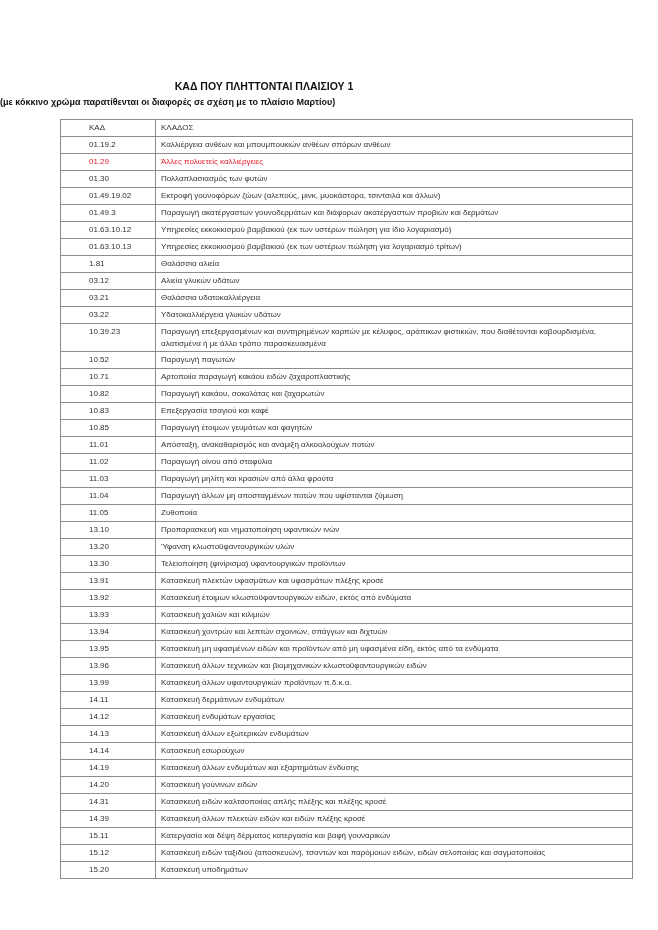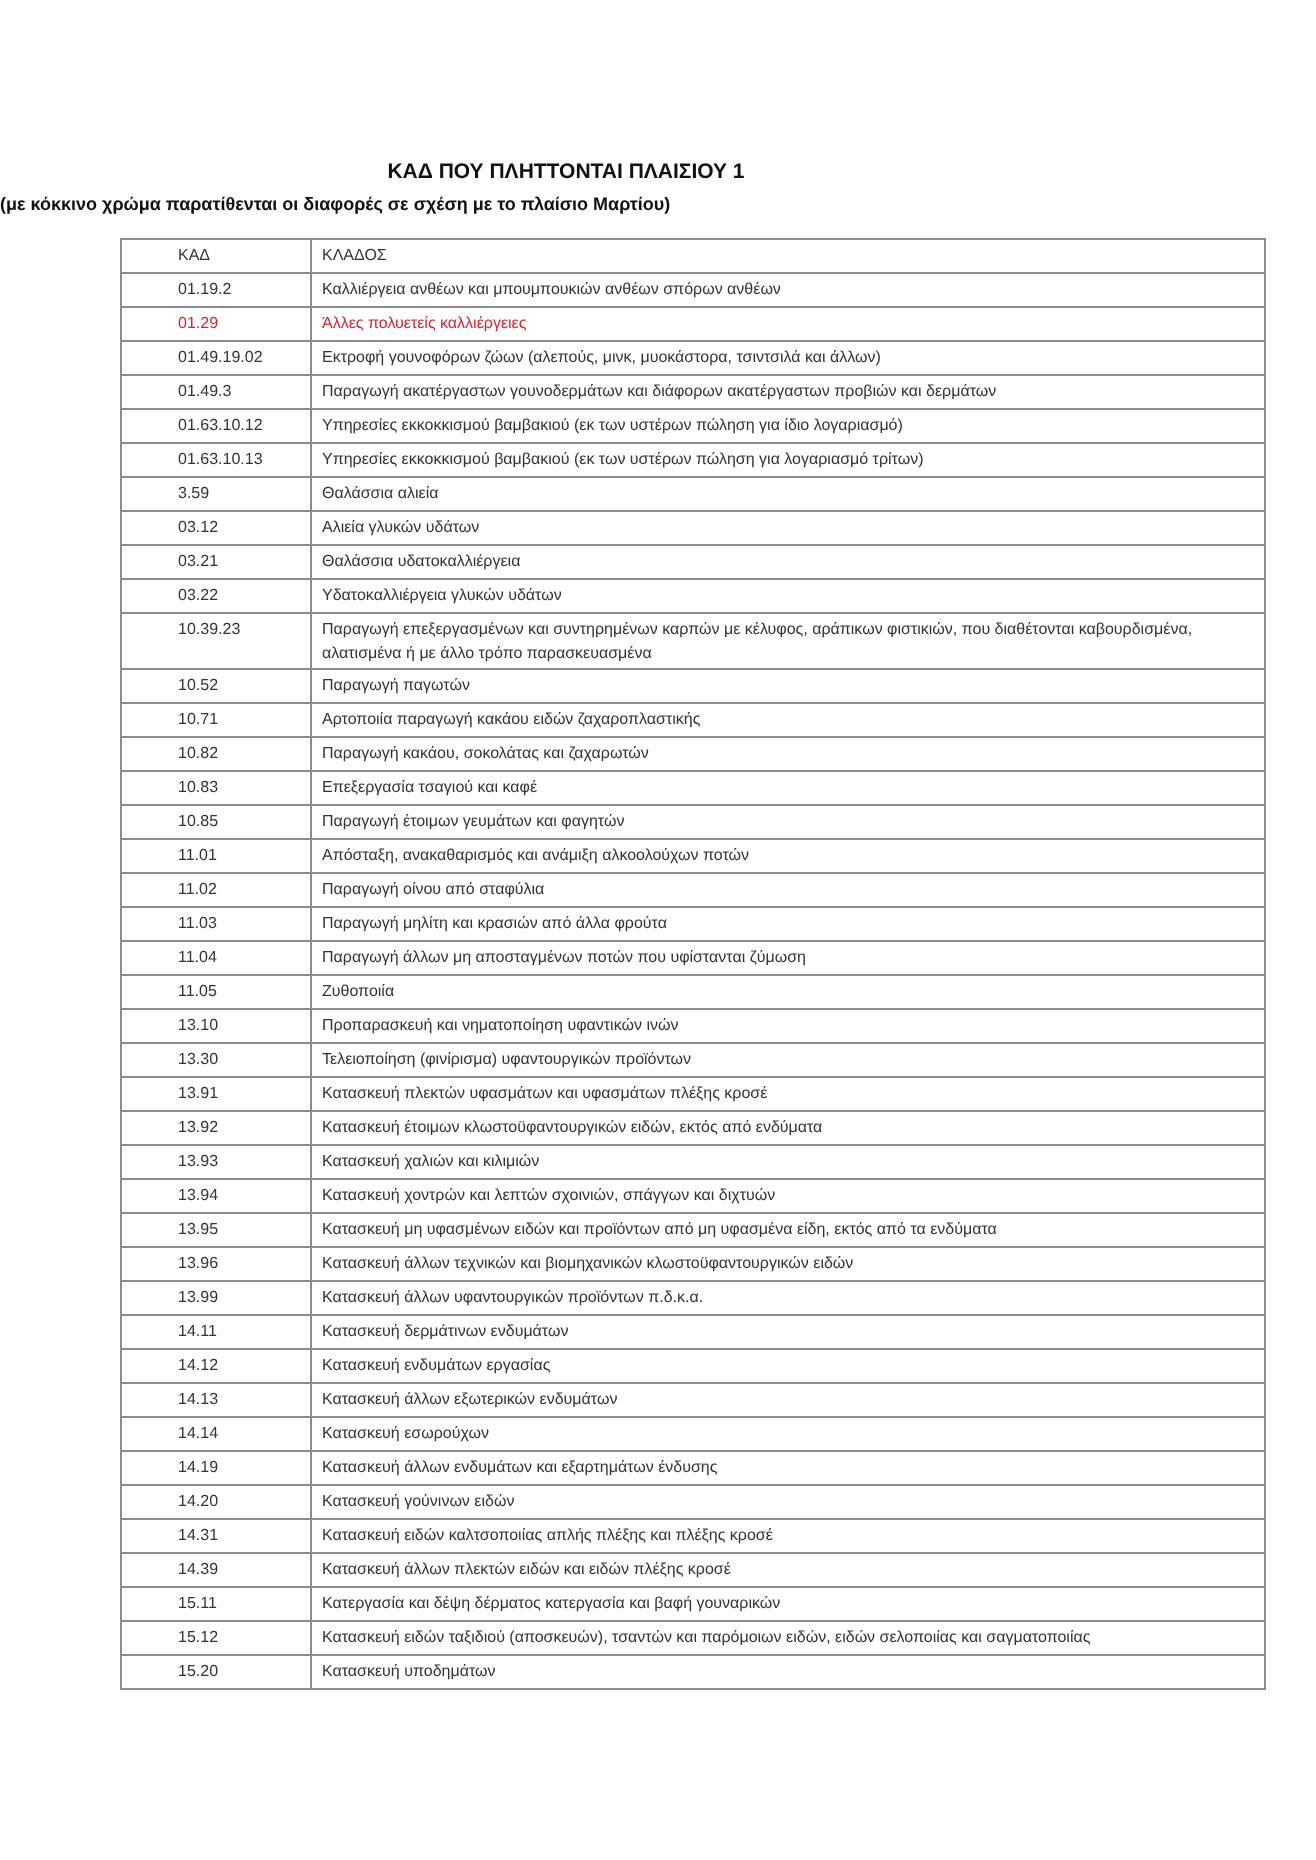--- a/index.html
+++ b/index.html
@@ -1,19 +1,19 @@
 <!DOCTYPE html>
 <html><head>
 <meta charset="utf-8">
 <style>
   html, body { margin: 0; padding: 0; background: #ffffff; }
   body { width: 658px; height: 930px; position: relative; overflow: hidden;
          font-family: "Liberation Sans", "DejaVu Sans", sans-serif; color: #222; }
   .title { position: absolute; top: 80px; left: 0; width: 528px; text-align: center;
-           font-size: 10.5px; font-weight: bold; color: #111; margin-left: 19px; }
+           font-size: 10.5px; font-weight: bold; color: #111; }
   .subtitle { position: absolute; top: 97px; left: 0; width: 658px; text-align: left;
               font-size: 9px; font-weight: bold; color: #111; }
   table { position: absolute; top: 119px; left: 60px; width: 573px;
           border-collapse: collapse; font-size: 8px; table-layout: fixed; }
   td { border: 1px solid #8c8c8c; padding: 1px 4px 1px 5px; line-height: 14px;
        vertical-align: top; color: #333; }
   td.code { width: 62px; padding-left: 28px; }
   tr.red td { color: #e3202a; }
   td.multi { line-height: 12px; padding-top: 2px; padding-bottom: 1px; }
 </style>
@@ -33,37 +33,41 @@
   <tbody id="rows">
       <tr>
         <td class="code">01.19.2</td>
         <td>Καλλιέργεια ανθέων και μπουμπουκιών ανθέων σπόρων ανθέων</td>
       </tr>
       <tr class="red">
         <td class="code">01.29</td>
         <td>Άλλες πολυετείς καλλιέργειες</td>
       </tr>
       <tr>
+        <td class="code">01.30</td>
+        <td>Πολλαπλασιασμός των φυτών</td>
+      </tr>
+      <tr>
         <td class="code">01.49.19.02</td>
         <td>Εκτροφή γουνοφόρων ζώων (αλεπούς, μινκ, μυοκάστορα, τσιντσιλά και άλλων)</td>
       </tr>
       <tr>
         <td class="code">01.49.3</td>
         <td>Παραγωγή ακατέργαστων γουνοδερμάτων και διάφορων ακατέργαστων προβιών και δερμάτων</td>
       </tr>
       <tr>
         <td class="code">01.63.10.12</td>
         <td>Υπηρεσίες εκκοκκισμού βαμβακιού (εκ των υστέρων πώληση για ίδιο λογαριασμό)</td>
       </tr>
       <tr>
         <td class="code">01.63.10.13</td>
         <td>Υπηρεσίες εκκοκκισμού βαμβακιού (εκ των υστέρων πώληση για λογαριασμό τρίτων)</td>
       </tr>
       <tr>
-        <td class="code">3.59</td>
+        <td class="code">1.81</td>
         <td>Θαλάσσια αλιεία</td>
       </tr>
       <tr>
         <td class="code">03.12</td>
         <td>Αλιεία γλυκών υδάτων</td>
       </tr>
       <tr>
         <td class="code">03.21</td>
         <td>Θαλάσσια υδατοκαλλιέργεια</td>
       </tr>
@@ -111,20 +115,24 @@
         <td class="code">11.04</td>
         <td>Παραγωγή άλλων μη αποσταγμένων ποτών που υφίστανται ζύμωση</td>
       </tr>
       <tr>
         <td class="code">11.05</td>
         <td>Ζυθοποιία</td>
       </tr>
       <tr>
         <td class="code">13.10</td>
         <td>Προπαρασκευή και νηματοποίηση υφαντικών ινών</td>
+      </tr>
+      <tr>
+        <td class="code">13.20</td>
+        <td>Ύφανση κλωστοϋφαντουργικών υλών</td>
       </tr>
       <tr>
         <td class="code">13.30</td>
         <td>Τελειοποίηση (φινίρισμα) υφαντουργικών προϊόντων</td>
       </tr>
       <tr>
         <td class="code">13.91</td>
         <td>Κατασκευή πλεκτών υφασμάτων και υφασμάτων πλέξης κροσέ</td>
       </tr>
       <tr>

